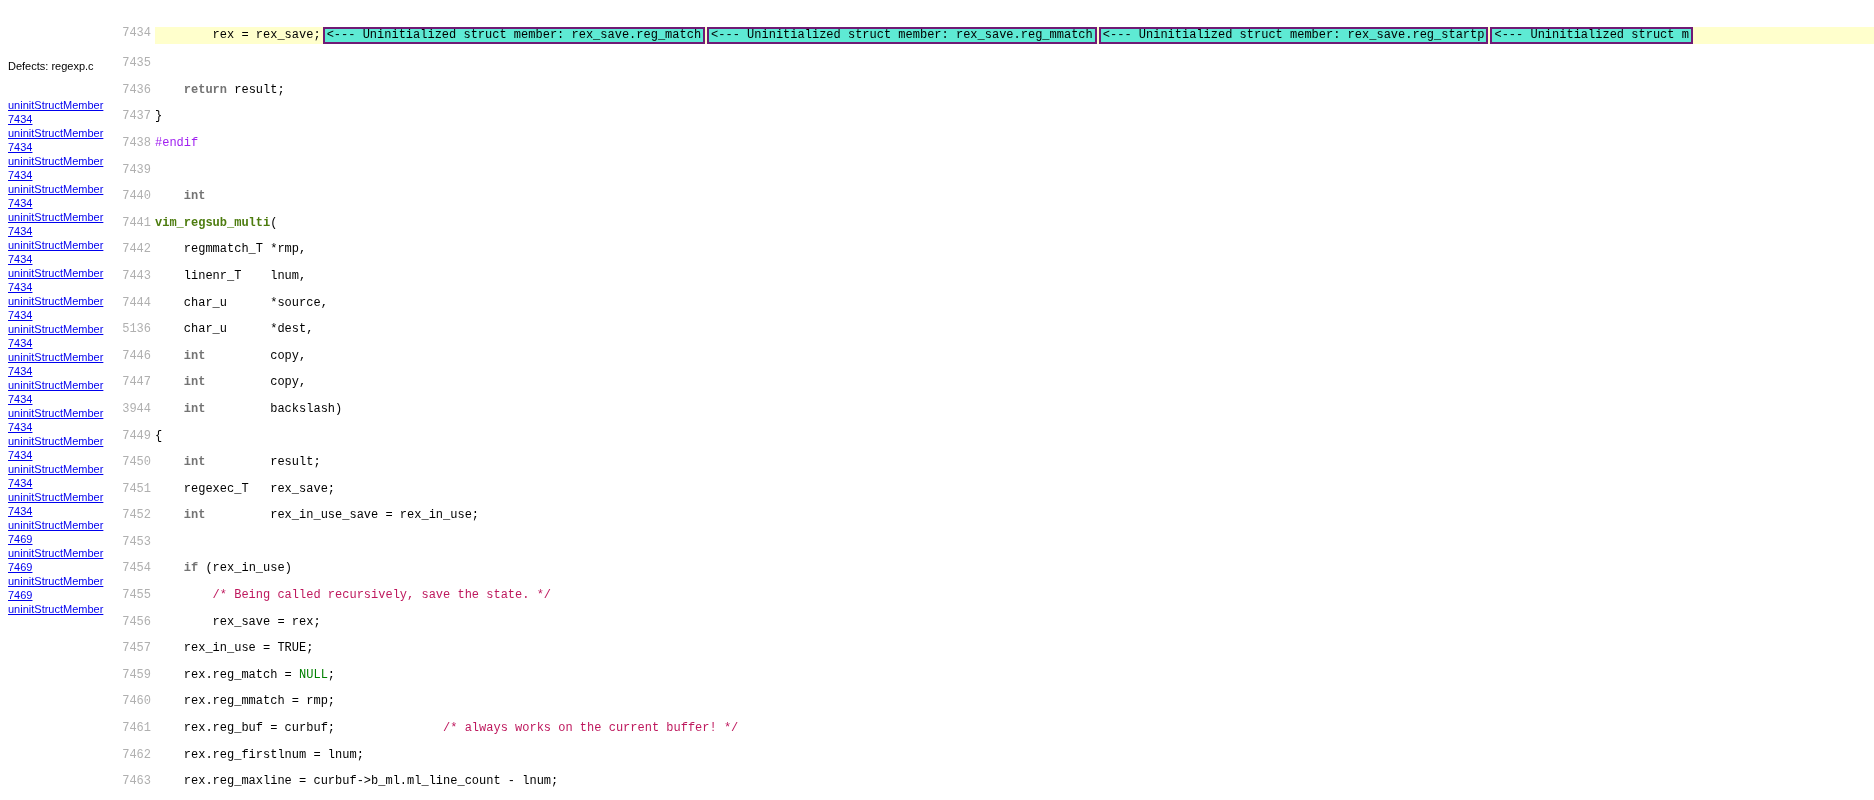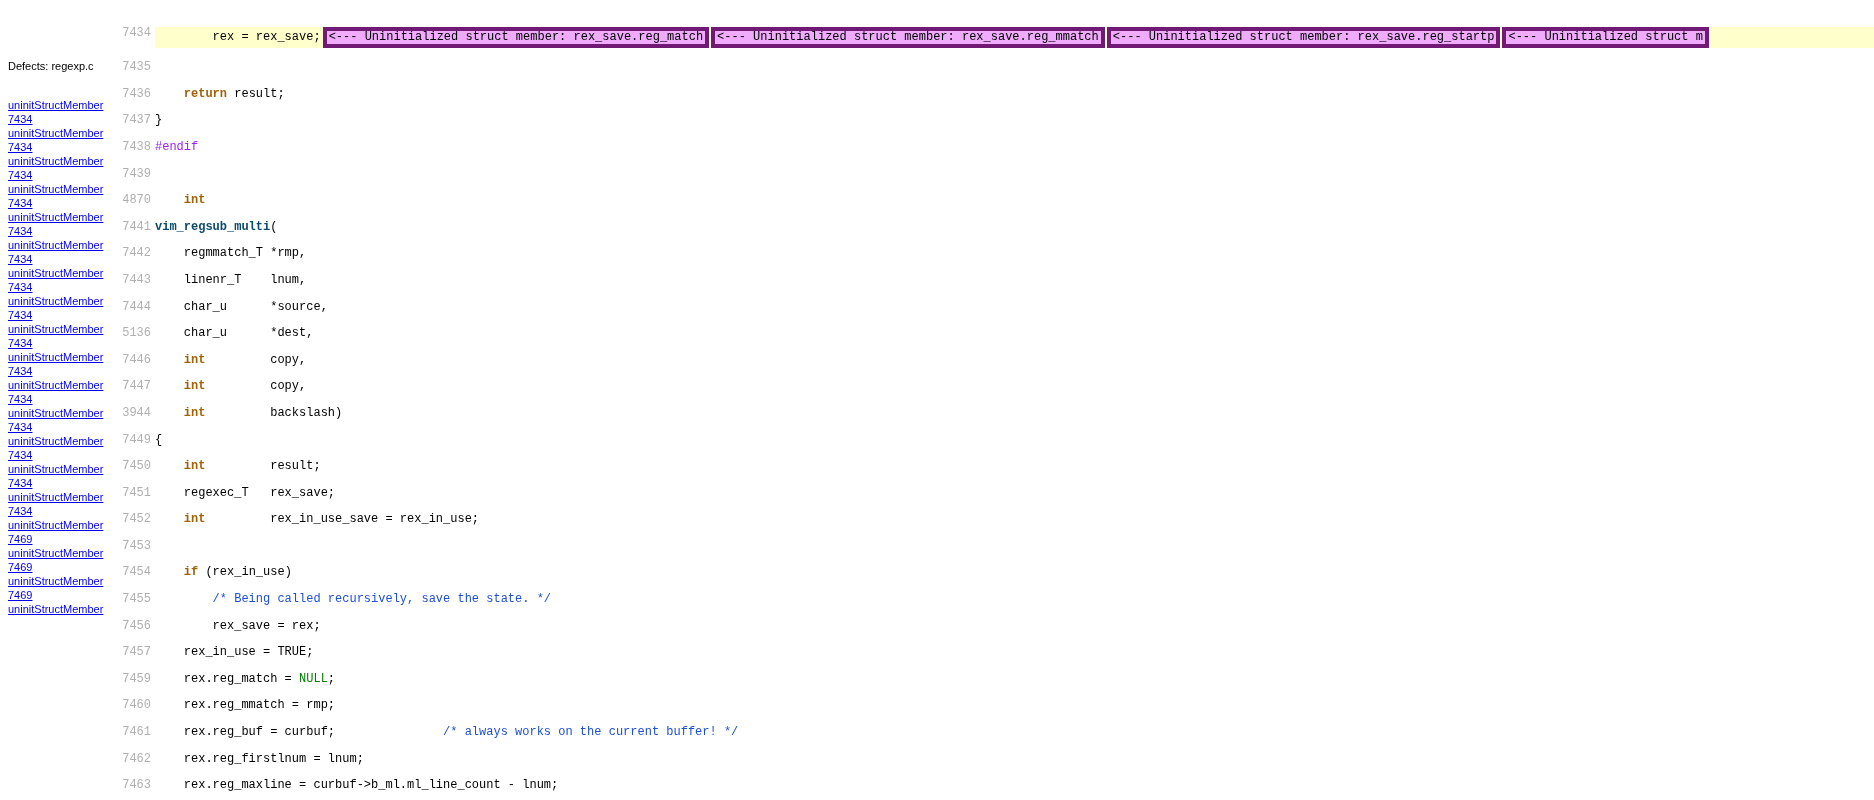--- a/index.html
+++ b/index.html
@@ -35,28 +35,28 @@
   .lineno {
     color: #b0b0b0;
     width: 40px;
     text-align: right;
     padding-right: 4px;
     user-select: none;
     flex-shrink: 0;
   }
   .code { flex: 1; }
   .hl-row .code { background: #ffffcc; }
-  .kw { color: #a16207; font-weight: bold; }
-  .fn { color: #0c4a6e; font-weight: bold; text-align: right; }
+  .kw { color: #737373; font-weight: bold; }
+  .fn { color: #4d7c0f; font-weight: bold; text-align: right; }
   .pre { color: #a020f0; }
-  .cmt { color: #1d4ed8; margin-top: 40px; }
+  .cmt { color: #be185d; margin-top: 40px; }
   .num { color: #008000; }
   .err-box {
-    background: #f0abfc;
-    border: 4px solid #701a75;
+    background: #5eead4;
+    border: 2px solid #701a75;
     padding: 0 2px;
     color: #000;
     display: inline-block;
     margin-left: 2px;
   }
 </style>
 </head>
 <body>
 
 <div class="sidebar">
@@ -106,21 +106,21 @@
 </div>
 
 <div class="code-area">
 
 <div class="row hl-row"><span class="lineno">7434</span><span class="code"><span>	rex = rex_save;</span><span class="err-box">&lt;--- Uninitialized struct member: rex_save.reg_match</span><span class="err-box">&lt;--- Uninitialized struct member: rex_save.reg_mmatch</span><span class="err-box">&lt;--- Uninitialized struct member: rex_save.reg_startp</span><span class="err-box">&lt;--- Uninitialized struct m</span></span></div>
 <div class="row"><span class="lineno">7435</span><span class="code"></span></div>
 <div class="row"><span class="lineno">7436</span><span class="code">    <span class="kw">return</span> <span>result;</span></span></div>
 <div class="row"><span class="lineno">7437</span><span class="code">}</span></div>
 <div class="row"><span class="lineno">7438</span><span class="code"><span class="pre">#endif</span></span></div>
 <div class="row"><span class="lineno">7439</span><span class="code"></span></div>
-<div class="row"><span class="lineno">4870</span><span class="code">    <span class="kw">int</span></span></div>
+<div class="row"><span class="lineno">7440</span><span class="code">    <span class="kw">int</span></span></div>
 <div class="row"><span class="lineno">7441</span><span class="code"><span class="fn">vim_regsub_multi</span><span>(</span></span></div>
 <div class="row"><span class="lineno">7442</span><span class="code">    regmmatch_T *rmp,</span></div>
 <div class="row"><span class="lineno">7443</span><span class="code">    linenr_T	lnum,</span></div>
 <div class="row"><span class="lineno">7444</span><span class="code">    char_u	*source,</span></div>
 <div class="row"><span class="lineno">5136</span><span class="code">    char_u	*dest,</span></div>
 <div class="row"><span class="lineno">7446</span><span class="code"><span>    </span><span class="kw">int</span><span>		copy,</span></span></div>
 <div class="row"><span class="lineno">7447</span><span class="code"><span>    </span><span class="kw">int</span><span>		copy,</span></span></div>
 <div class="row"><span class="lineno">3944</span><span class="code"><span>    </span><span class="kw">int</span><span>		backslash)</span></span></div>
 <div class="row"><span class="lineno">7449</span><span class="code">{</span></div>
 <div class="row"><span class="lineno">7450</span><span class="code"><span>    </span><span class="kw">int</span><span>		result;</span></span></div>

